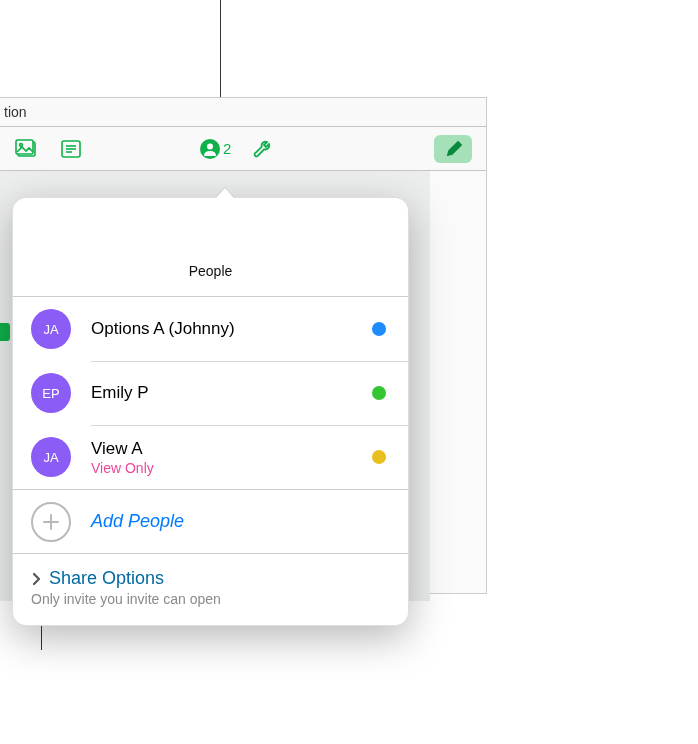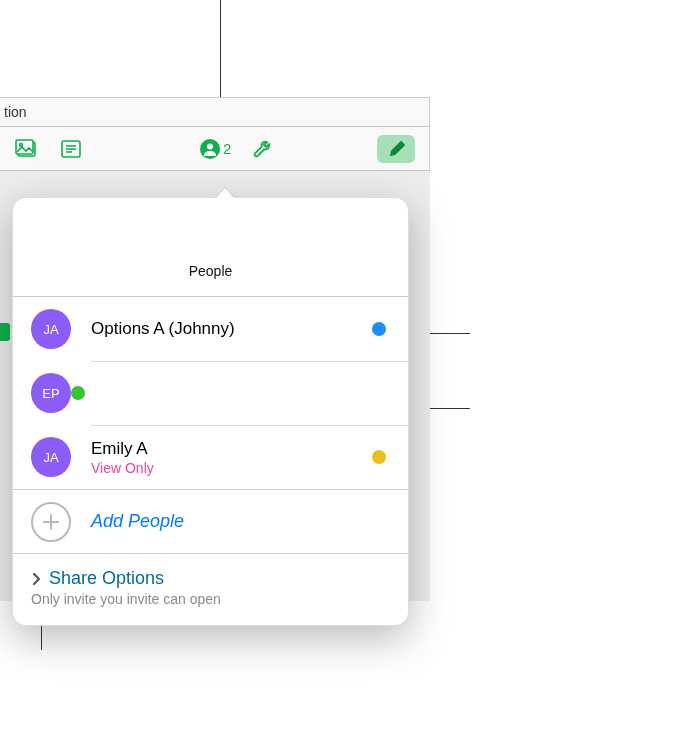--- a/index.html
+++ b/index.html
@@ -40,21 +40,21 @@
       left: 41px;
       top: 570px;
       width: 1px;
       height: 80px;
       background: #333;
     }
     .app-area {
       position: absolute;
       left: 0;
       top: 97px;
-      width: 430px;
+      width: 487px;
       height: 497px;
       border: 1px solid #ccc;
       border-left: none;
       background: #fafafa;
     }
     .top-header {
       height: 29px;
       background: #f9f9f9;
       border-bottom: 1px solid #c5c5c5;
       display: flex;
@@ -328,27 +328,30 @@
           <div class="person-name">
             <span>Options A</span>
             <span>(Johnny)</span>
           </div>
         </div>
         <div class="status-dot" style="background:#1d8cff"></div>
       </div>
 
       <div class="person">
         <div class="avatar">EP</div>
+        <div class="person-text">
+          <div class="person-name">Emily P</div>
+        </div>
         <div class="status-dot" style="background:#34c632"></div>
       </div>
 
       <div class="person">
         <div class="avatar">JA</div>
         <div class="person-text">
-          <div class="person-name">Emily A</div>
+          <div class="person-name">View A</div>
           <div class="person-sub">View Only</div>
         </div>
         <div class="status-dot" style="background:#e9bf1f"></div>
       </div>
     </div>
 
     <div class="add-row">
       <div class="add-icon">
         <svg width="20" height="20" viewBox="0 0 20 20" stroke="#b9b9b9" stroke-width="2" stroke-linecap="round">
           <line x1="10" y1="3" x2="10" y2="17"></line>

